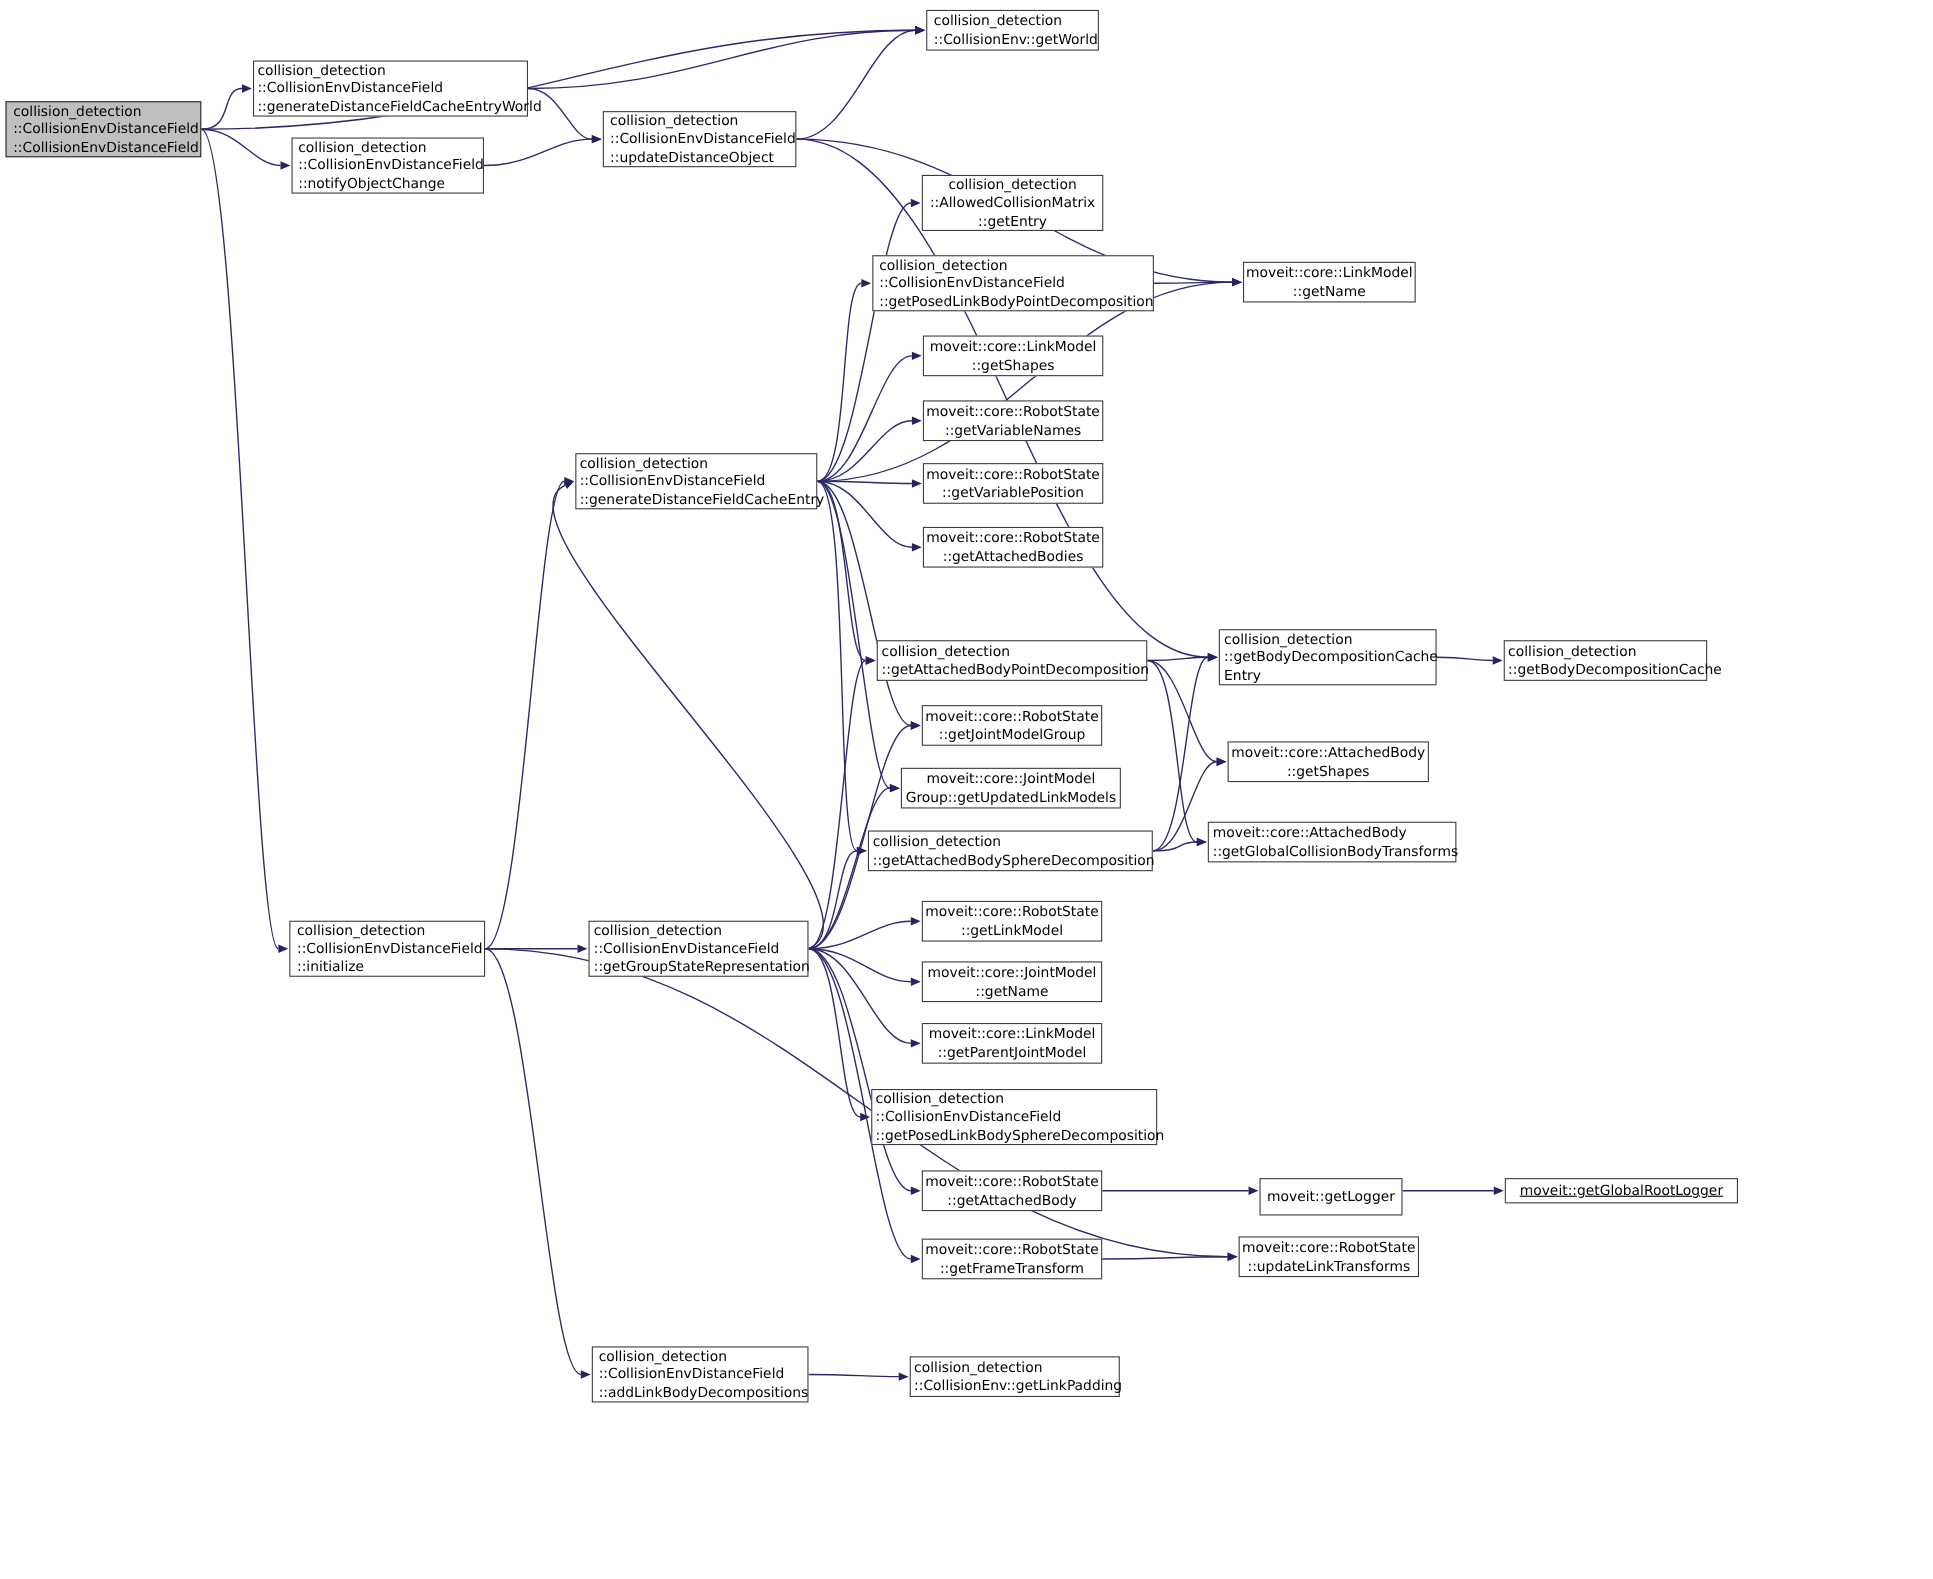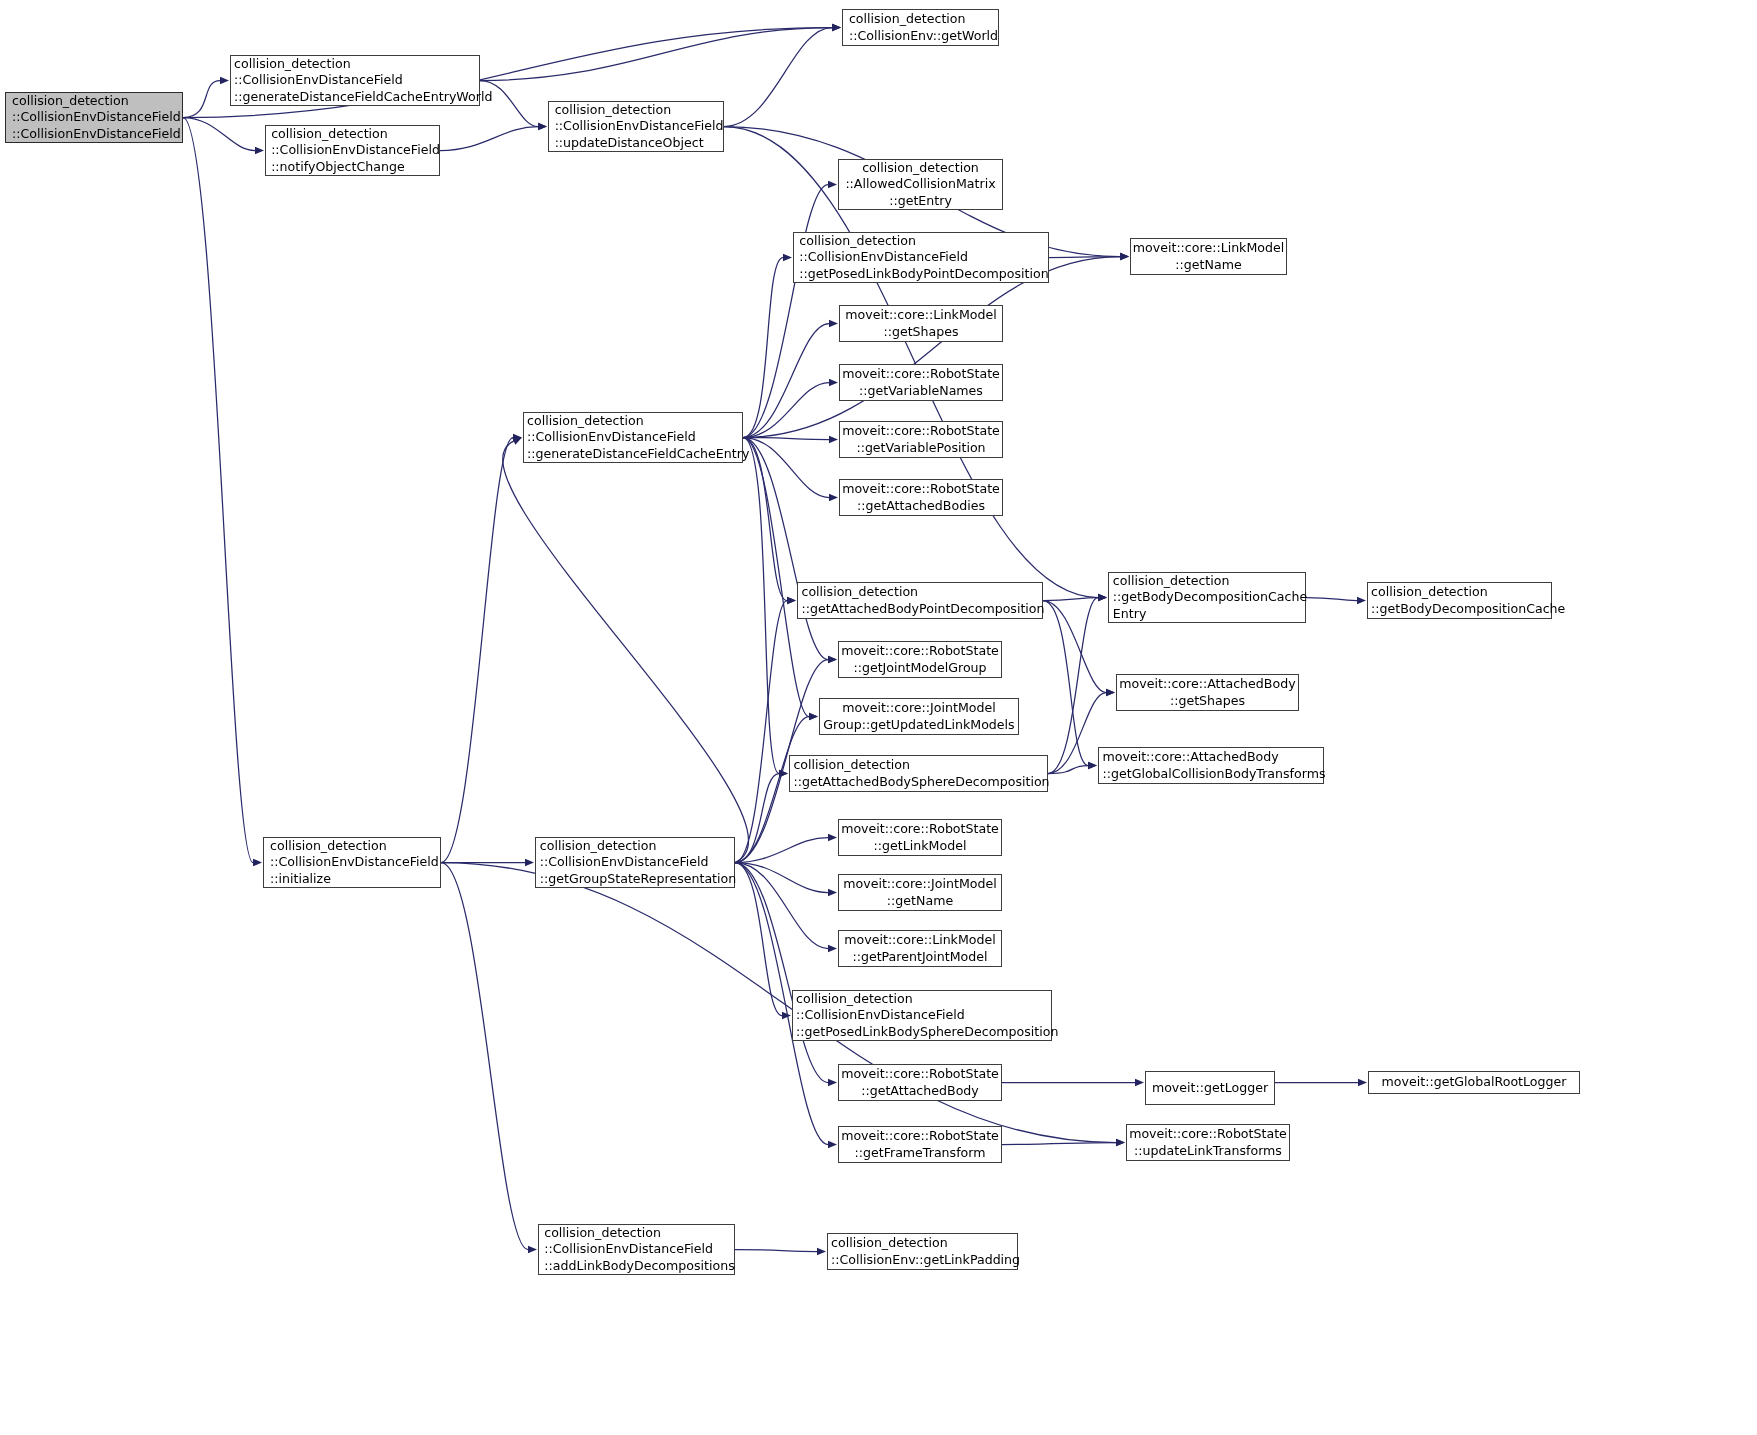--- a/index.html
+++ b/index.html
@@ -185,21 +185,21 @@
 ::getGroupStateRepresentation</span></div>
       <div class="node lj" style="left: 263px; top: 837px; width: 178px; height: 51px;"><span>collision_detection
 ::CollisionEnvDistanceField
 ::initialize</span></div>
       <div class="node lj" style="left: 792px; top: 990px; width: 260px; height: 51px;"><span>collision_detection
 ::CollisionEnvDistanceField
 ::getPosedLinkBodySphereDecomposition</span></div>
       <div class="node" style="left: 838px; top: 1064px; width: 164px; height: 37px;"><span>moveit::core::RobotState
 ::getAttachedBody</span></div>
       <div class="node" style="left: 1145px; top: 1071px; width: 130px; height: 34px;"><span>moveit::getLogger</span></div>
-      <div class="node" style="left: 1368px; top: 1071px; width: 212px; height: 23px;"><span>moveit::getGlobalRootLogger</span></div>
+      <div class="node" style="left: 1368px; top: 1071px; width: 212px; height: 23px; text-decoration: underline;"><span>moveit::getGlobalRootLogger</span></div>
       <div class="node" style="left: 838px; top: 1126px; width: 164px; height: 37px;"><span>moveit::core::RobotState
 ::getFrameTransform</span></div>
       <div class="node" style="left: 1126px; top: 1124px; width: 164px; height: 37px;"><span>moveit::core::RobotState
 ::updateLinkTransforms</span></div>
       <div class="node lj" style="left: 538px; top: 1224px; width: 197px; height: 51px;"><span>collision_detection
 ::CollisionEnvDistanceField
 ::addLinkBodyDecompositions</span></div>
       <div class="node lj" style="left: 827px; top: 1233px; width: 191px; height: 37px;"><span>collision_detection
 ::CollisionEnv::getLinkPadding</span></div>
     </div>

